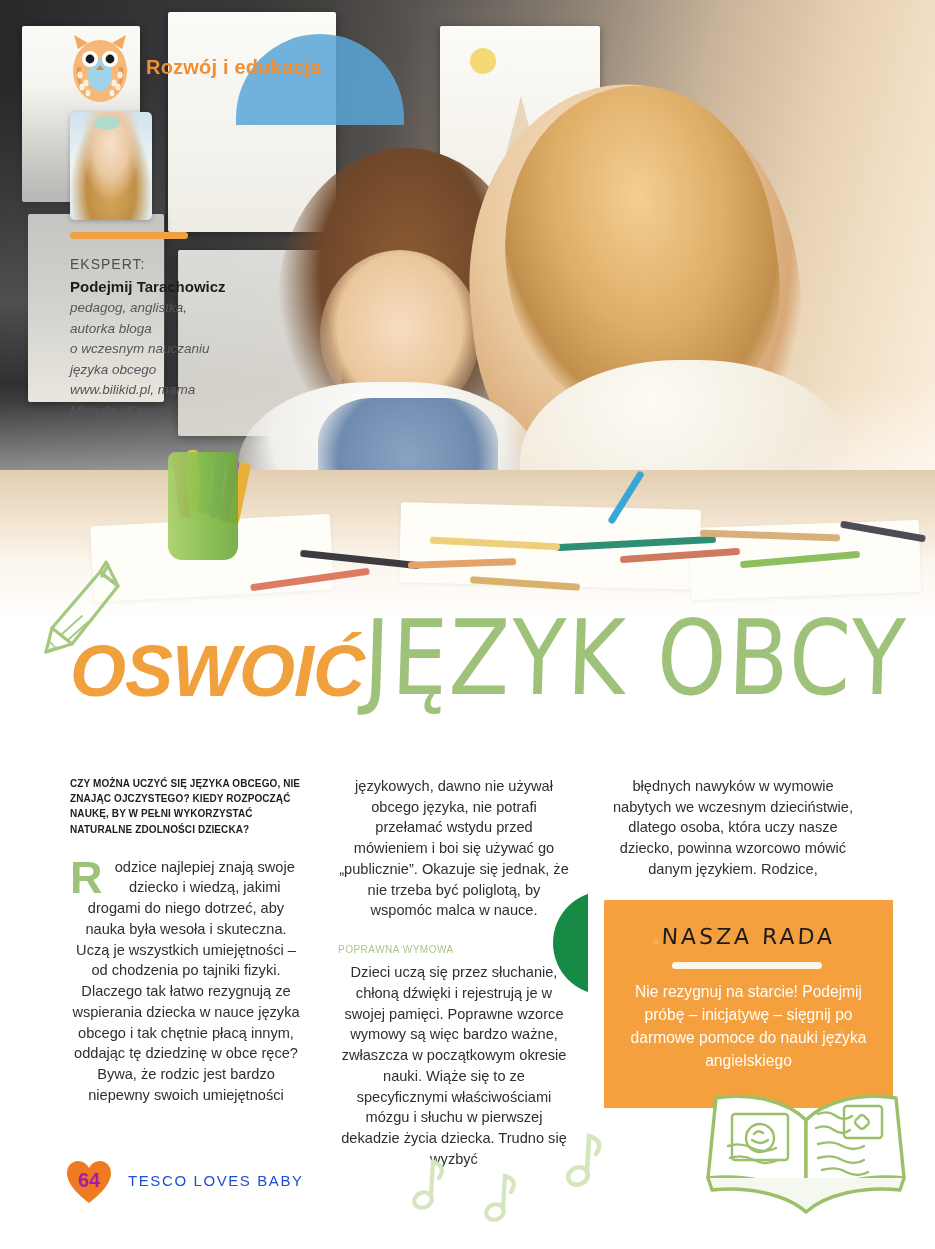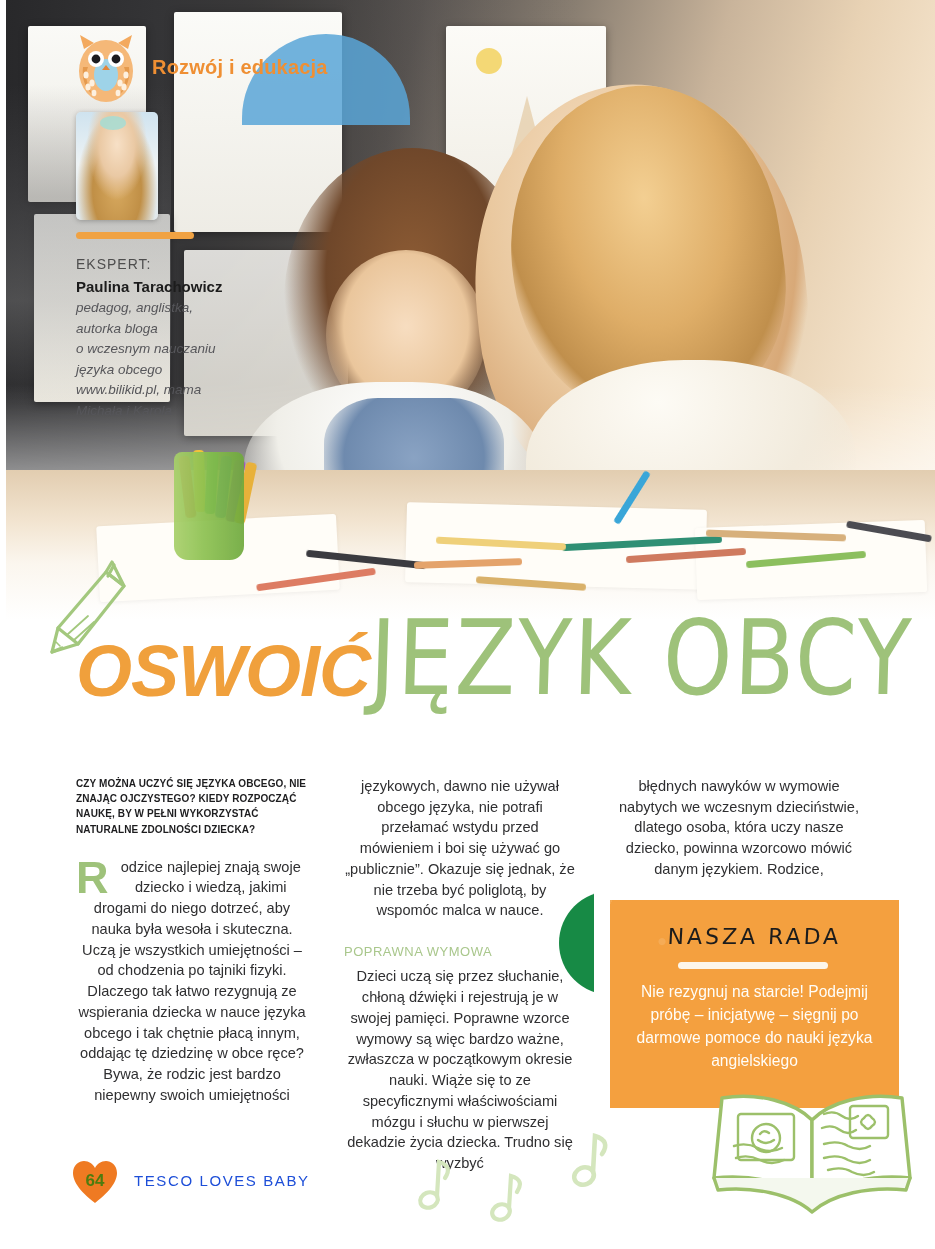--- a/index.html
+++ b/index.html
@@ -1,20 +1,20 @@
 <!DOCTYPE html>
 <html><head>
 <meta charset="utf-8">
 <title>Magazine Page</title>
 <style>
   html,body{margin:0;padding:0;background:#ffffff;}
   body{width:935px;height:1249px;position:relative;overflow:hidden;
        font-family:"Liberation Sans", sans-serif;color:#2b2b2b;}
 
-  .page{position:absolute;inset:0;width:806px;height:1249px;background:#fff;margin-left:6px;}
+  .page{position:absolute;inset:0;width:806px;height:1249px;background:#fff;}
 
   
   .hero{position:absolute;left:0;top:0;width:935px;height:620px;overflow:hidden;}
   .hero-bg{position:absolute;inset:0;
     background:
       linear-gradient(to bottom, rgba(255,255,255,0) 62%, rgba(255,255,255,.55) 78%, #ffffff 97%),
       linear-gradient(to right, rgba(40,40,42,.96) 0%, rgba(52,52,54,.93) 16%, rgba(60,58,56,.55) 30%, rgba(120,110,100,.10) 45%, rgba(255,246,232,0) 62%),
       linear-gradient(105deg,#2e2e30 0%,#3a3a3c 22%,#565250 38%,#8a7f72 52%,#c9b49b 66%,#e8d2b4 78%,#f6e6cf 90%,#fdf4e6 100%);
   }
   
@@ -103,21 +103,21 @@
   
   .col{position:absolute;top:776px;font-size:14.6px;line-height:1.42;color:#2f2f31;}
   .c1{left:70px;width:232px;}
   .c2{left:338px;width:232px;}
   .c3{left:608px;width:250px;}
 
   .lead-q{font-size:10px;font-weight:bold;line-height:1.52;color:#1d1d1f;letter-spacing:.1px;margin-bottom:20px;}
   .body-p{margin:0 0 0 0;text-align:center;}
   .dropcap{float:left;font-size:45px;line-height:34px;font-weight:bold;color:#9ec27a;
     padding:4px 5px 0 0;font-family:"Liberation Sans", sans-serif;}
-  .subhead{color:#a9c78c;font-size:13px;letter-spacing:.5px;margin:22px 0 5px 0;}
+  .subhead{color:#a9c78c;font-size:10px;letter-spacing:.5px;margin:22px 0 5px 0;}
 
   
   .flag{position:absolute;left:553px;top:891px;width:104px;height:104px;border-radius:50%;overflow:hidden;
     box-shadow:0 0 0 0 rgba(0,0,0,0);}
   .flag span{display:block;height:100%;float:left;width:33.34%;}
 
   
   .rada{position:absolute;left:604px;top:900px;width:289px;height:208px;background:#f4a03f;}
   .rada:before{content:"";position:absolute;left:0;top:0;width:100%;height:100%;
     background:
@@ -130,21 +130,21 @@
   .rada-body{position:absolute;left:20px;right:20px;top:80px;text-align:center;color:#fffdf8;
     font-size:15.6px;line-height:1.48;}
 
   .book{position:absolute;left:688px;top:1062px;width:236px;height:172px;}
   .notes{position:absolute;left:0;top:0;width:935px;height:1249px;pointer-events:none;}
 
   
   .footer{position:absolute;left:66px;top:1160px;width:400px;height:50px;}
   .heart{position:absolute;left:0;top:0;width:46px;height:44px;}
   .pagenum{position:absolute;left:0;top:0;width:46px;height:44px;display:flex;align-items:center;
-    justify-content:center;color:#4d7c0f;font-size:17px;font-weight:bold;padding-bottom:3px;box-sizing:border-box;}
+    justify-content:center;color:#a21caf;font-size:20px;font-weight:bold;padding-bottom:3px;box-sizing:border-box;}
   .brand{position:absolute;left:62px;top:12px;font-size:15px;color:#1d4ed8;letter-spacing:1.6px;}
 </style>
 </head>
 <body>
 
 <div class="page">
 
   <div class="hero">
     <div class="hero-bg"></div>
 
@@ -221,21 +221,21 @@
 
   <div class="portrait">
     <div class="portrait-img"></div>
     <div class="bow"></div>
   </div>
 
   <div class="rule"></div>
 
   <div class="expert-block">
     <div class="expert-label">EKSPERT:</div>
-    <div class="expert-name">Paulina Tarachowicz</div>
+    <div class="expert-name">Podejmij Tarachowicz</div>
     <div class="expert-desc" style="white-space:pre-line;">pedagog, anglistka,
 autorka bloga
 o wczesnym nauczaniu
 języka obcego
 www.bilikid.pl, mama
 Michała i Karola</div>
   </div>
 
   <svg class="pencil-ico" viewBox="0 0 96 110">
     <g fill="none" stroke="#a3c87e" stroke-width="3.2" stroke-linejoin="round" stroke-linecap="round">

